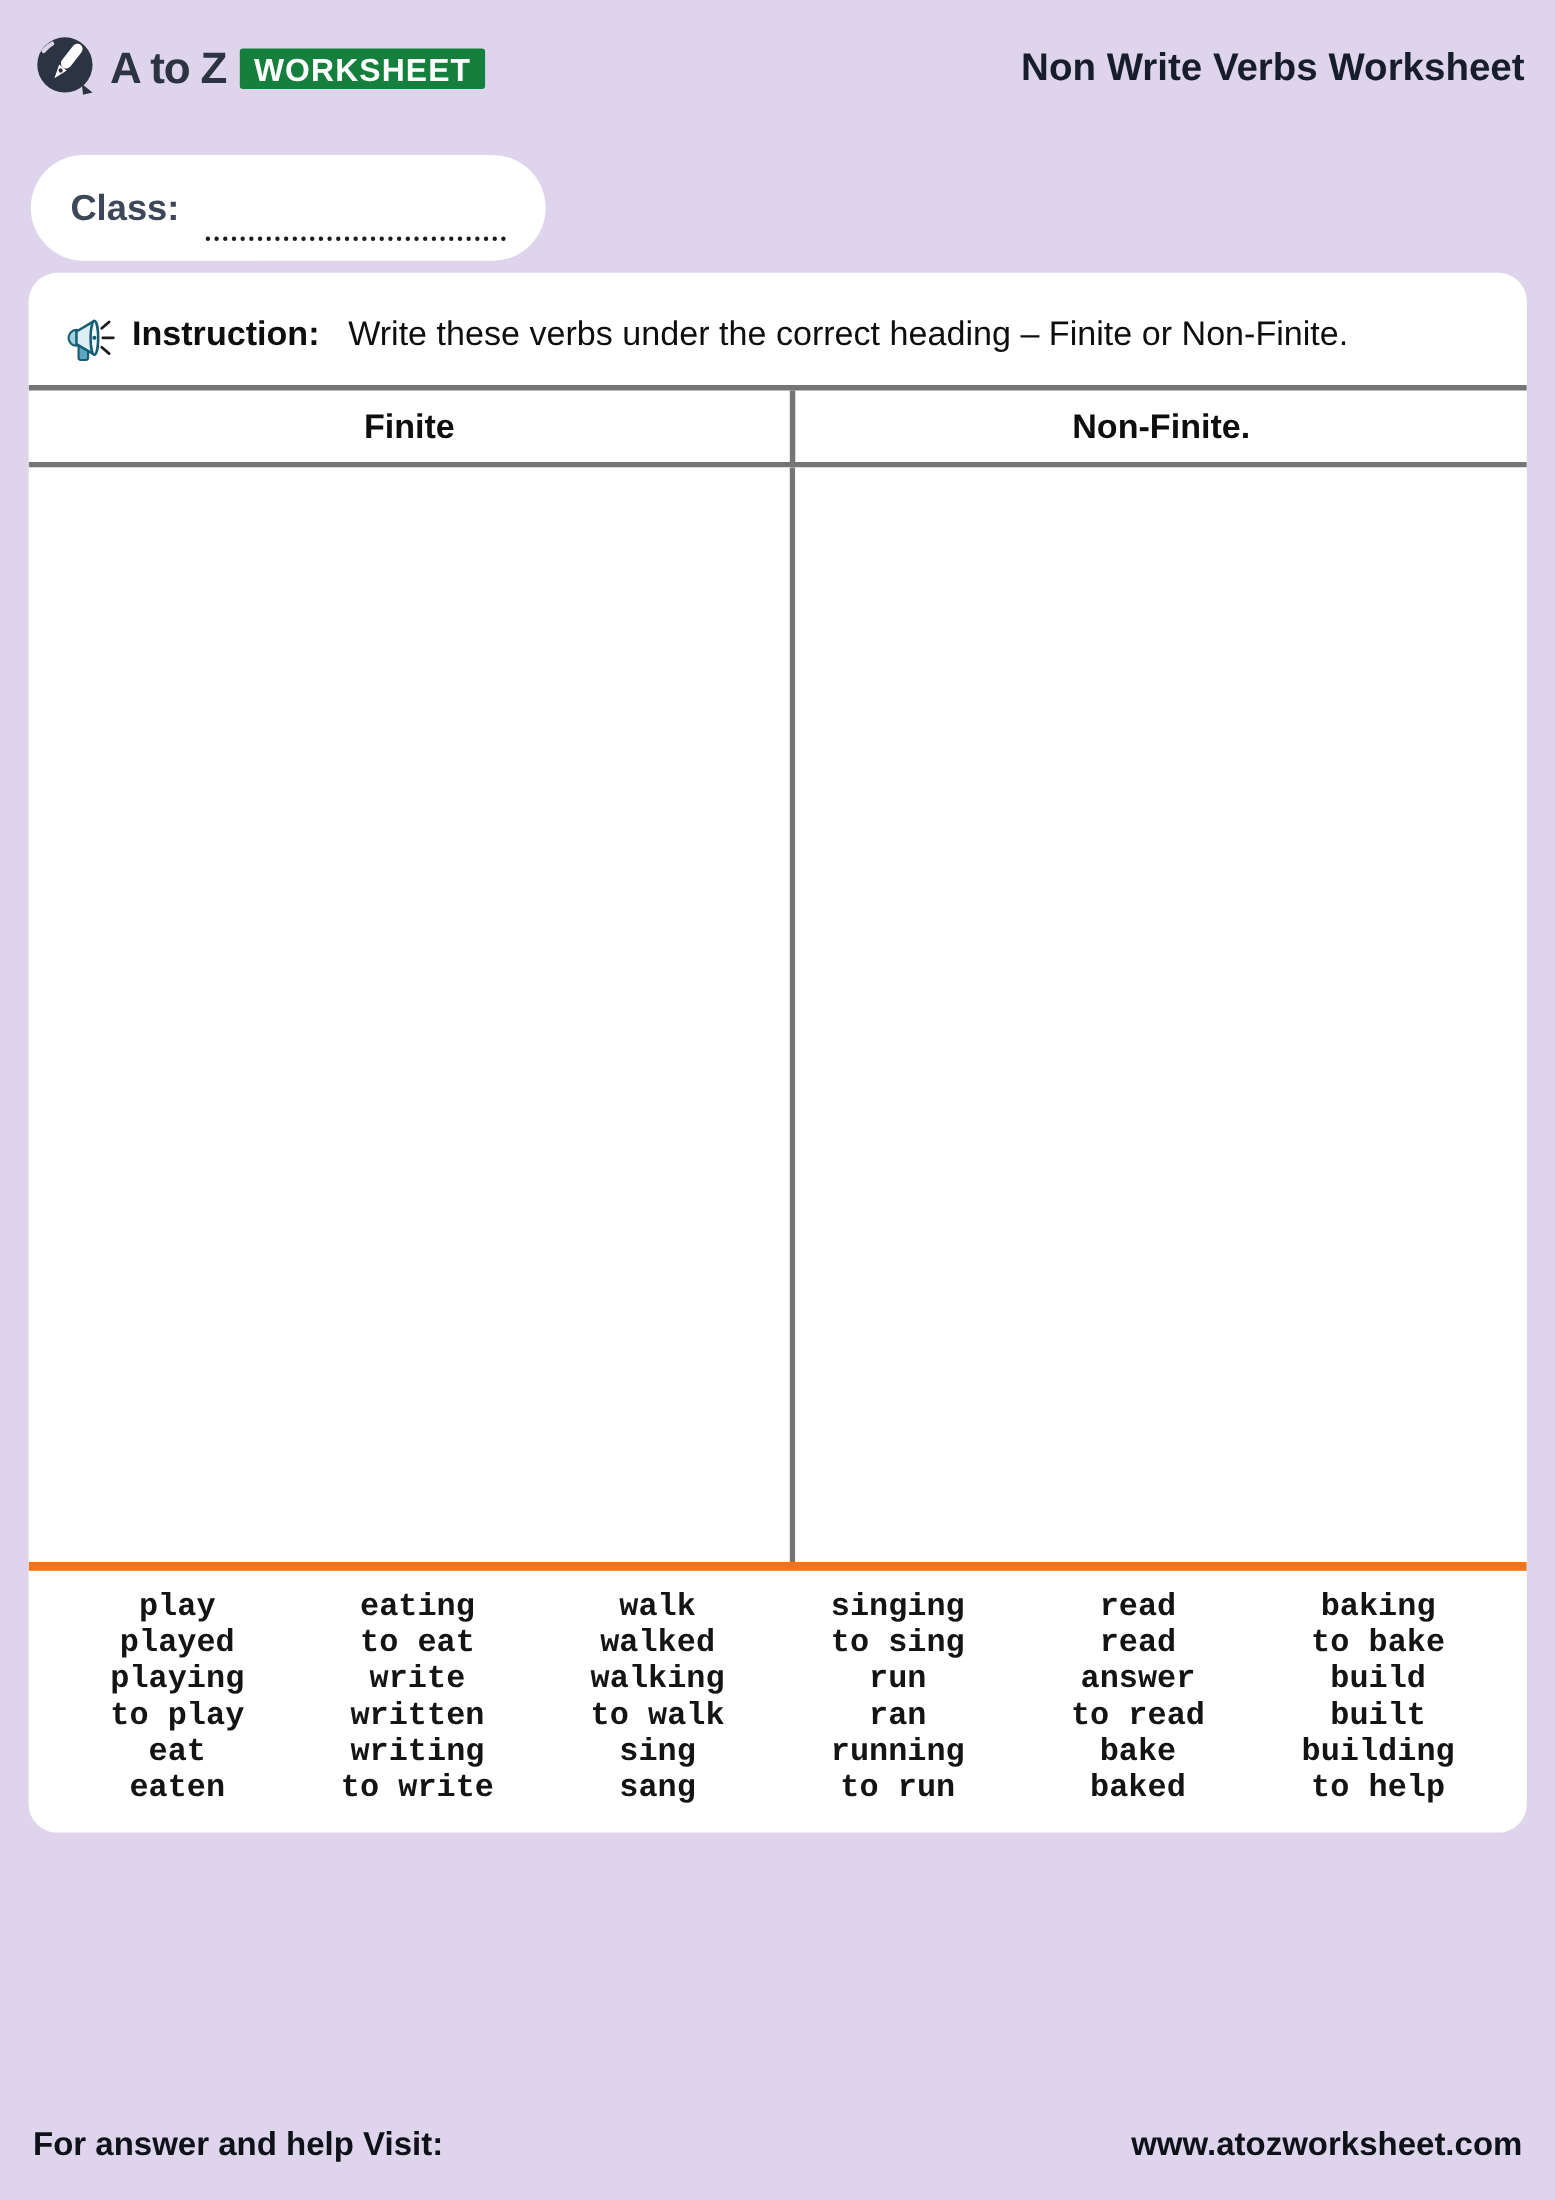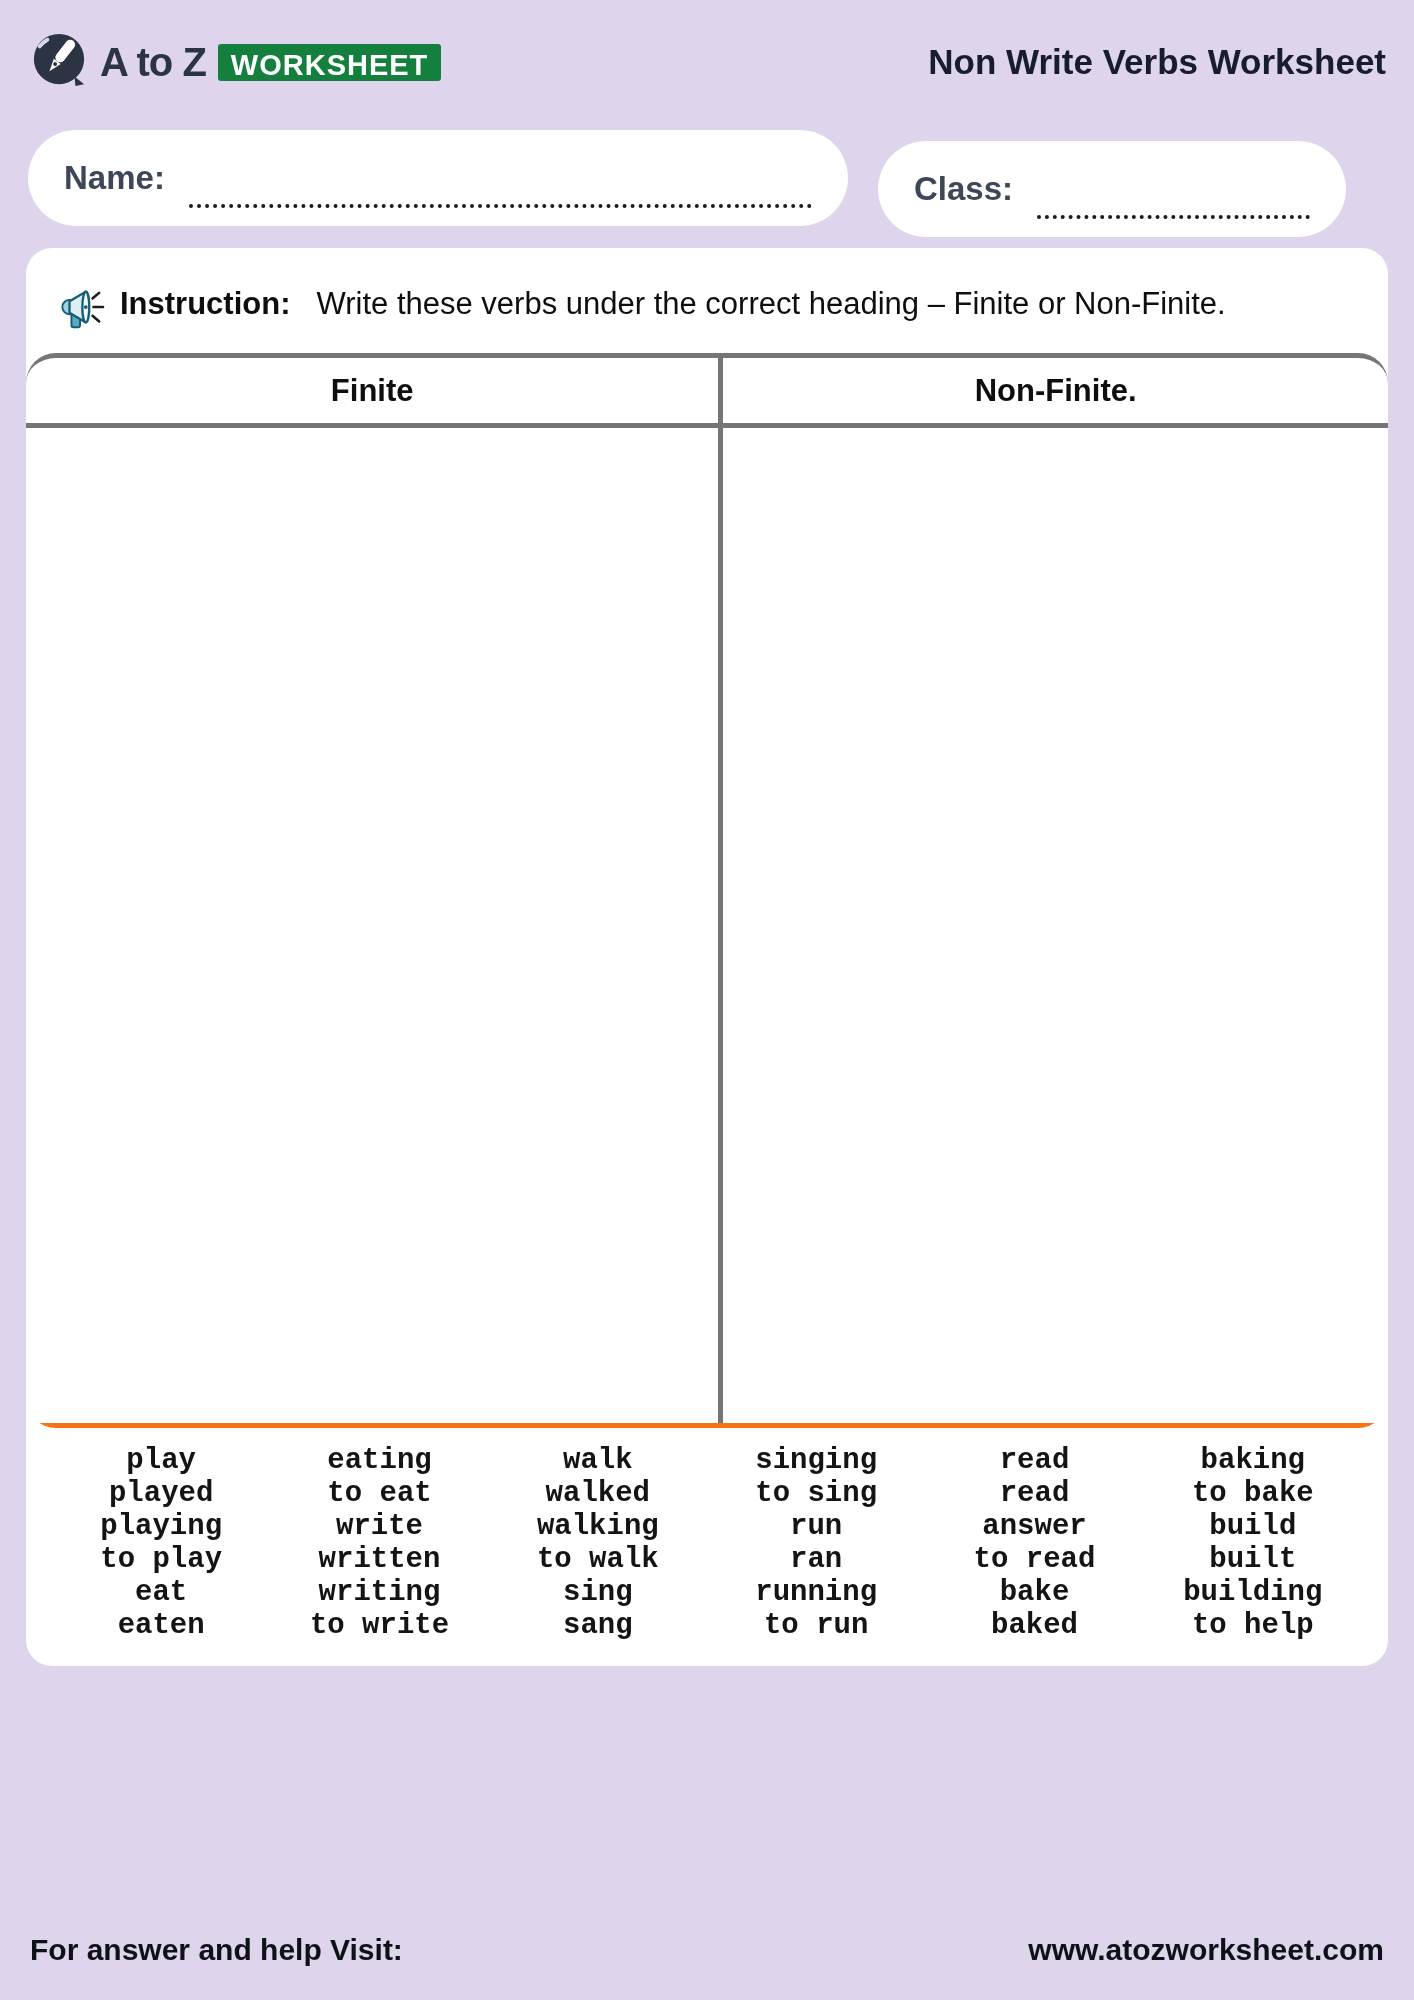--- a/index.html
+++ b/index.html
@@ -57,22 +57,22 @@
   .instr-label {
     font-size: 31px; font-weight: bold; color: #0e0e0e;
     line-height: 1.45; white-space: nowrap; margin-right: 12px;
   }
   .instr-text {
     font-size: 31px; color: #0e0e0e; line-height: 1.45; max-width: 990px;
   }
 
   
   .w-table {
-    border-top: 5px solid #757575; border-bottom: 5px solid #f97316;
-    display: flex; flex-direction: column; border-radius: 30px;
+    border-top: 5px solid #757575; border-bottom: 8px solid #f97316;
+    display: flex; flex-direction: column;
   }
   .w-thead { display: flex; height: 70px; border-bottom: 5px solid #757575; }
   .w-th {
     display: flex; align-items: center; justify-content: center;
     font-size: 31px; font-weight: bold; color: #0e0e0e;
   }
   .col-left  { width: 51.2%; border-right: 5px solid #757575; }
   .col-right { flex: 1; }
   .w-tbody { display: flex; height: 995px; }
   .w-td { background: #ffffff; }
@@ -108,24 +108,20 @@
         <path d="M10 16 A24 24 0 0 1 18 9" stroke="#ded5ec" stroke-width="4" fill="none" stroke-linecap="round"></path>
       </svg>
     </span>
     <span class="logo-name">A to Z</span>
     <span class="logo-badge">WORKSHEET</span>
   </div>
   <div class="page-title">Non Write Verbs Worksheet</div>
 </div>
 
 <div class="fields">
-  <div class="pill pill-name">
-    <span class="pill-label">Name:</span>
-    <span class="dotted-line"></span>
-  </div>
   <div class="pill pill-class">
     <span class="pill-label">Class:</span>
     <span class="dotted-line"></span>
   </div>
 </div>
 
 <div class="card">
 
   <div class="instruction">
     <span class="instr-icon">

